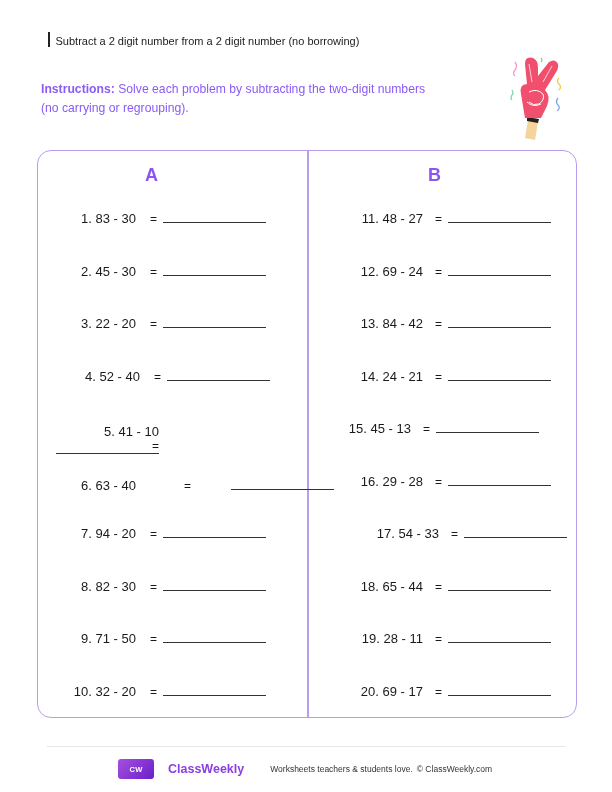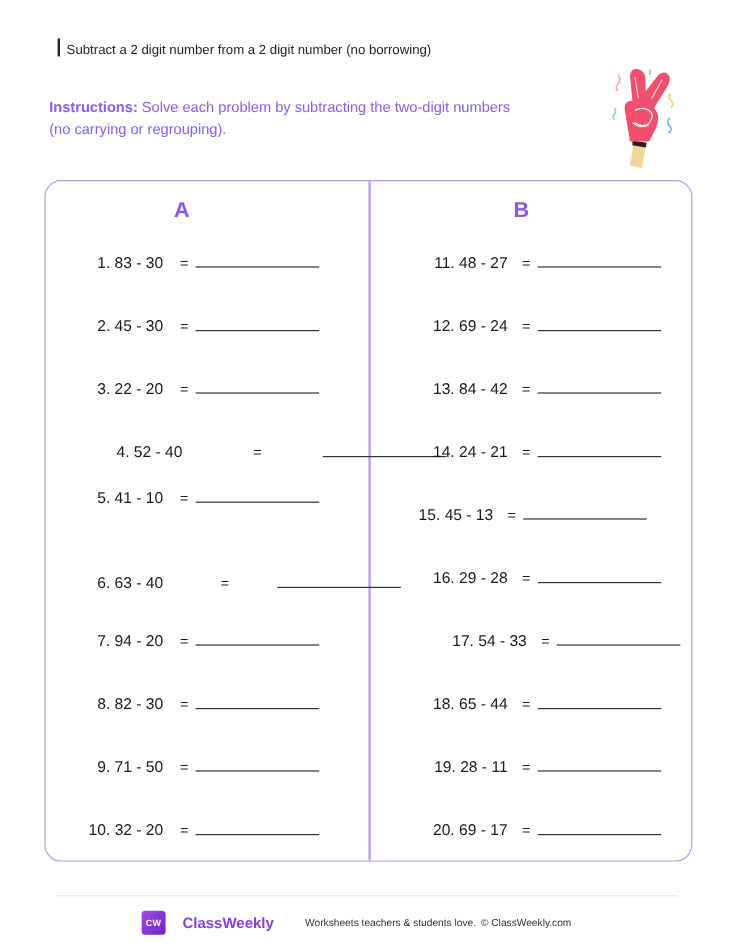--- a/index.html
+++ b/index.html
@@ -26,21 +26,21 @@
     .problem { position: absolute; display: flex; align-items: flex-end; height: 20px; }
     .problem .expr { font-size: 13px; color: #1a1a1a; text-align: right; white-space: nowrap; }
     .problem .eq { font-size: 12px; margin-left: 14px; color: #1a1a1a; }
     .problem .line { width: 103px; height: 1px; border-bottom: 1.2px solid #333; margin-left: 6px; margin-bottom: 3px; }
     .col-a .expr { width: 86px; }
     .col-b .expr { width: 105px; }
     .col-b .eq { margin-left: 12px; }
 
     .footer-rule { position: absolute; top: 746px; left: 47px; width: 518px; height: 1px; background: #e6e6e6; }
     .footer { position: absolute; top: 759px; left: 118px; display: flex; align-items: center; white-space: nowrap; }
-    .logo-badge { width: 20px; height: 20px; border-radius: 3px; background: linear-gradient(135deg, #a64fe0, #6a20c8); color: #fff; font-size: 7.5px; font-weight: bold; display: flex; align-items: center; justify-content: center; letter-spacing: 0.2px; }
+    .logo-badge { width: 36px; height: 20px; border-radius: 3px; background: linear-gradient(135deg, #a64fe0, #6a20c8); color: #fff; font-size: 7.5px; font-weight: bold; display: flex; align-items: center; justify-content: center; letter-spacing: 0.2px; }
     .logo-text { font-size: 12.5px; font-weight: bold; color: #8a3fe0; margin-left: 14px; }
     .tagline { font-size: 8.5px; color: #333; margin-left: 26px; }
     .copyright { font-size: 8.5px; color: #333; margin-left: 4px; }
   </style>
 </head>
 <body>
 
 <div class="header">
   <span class="sep"></span>
   <span class="subtitle">Subtract a 2 digit number from a 2 digit number (no borrowing)</span>
@@ -83,26 +83,26 @@
     <div class="problem" style="left:12px; top:108px;">
         <span class="expr">2. 45 - 30</span>
         <span class="eq">=</span>
         <span class="line"></span>
       </div>
     <div class="problem" style="left:12px; top:160px;">
         <span class="expr">3. 22 - 20</span>
         <span class="eq">=</span>
         <span class="line"></span>
       </div>
-    <div class="problem" style="left:28px; top:213px;gap:45px;">
+    <div class="problem" style="left:16px; top:213px;">
         <span class="expr">4. 52 - 40</span>
         <span class="eq">=</span>
         <span class="line"></span>
       </div>
-    <div class="problem" style="left:12px; top:251px;">
+    <div class="problem" style="left:12px; top:273px;flex-direction:column;">
         <span class="expr">5. 41 - 10</span>
         <span class="eq">=</span>
         <span class="line"></span>
       </div>
     <div class="problem" style="left:12px; top:322px;gap:34px;">
         <span class="expr">6. 63 - 40</span>
         <span class="eq">=</span>
         <span class="line"></span>
       </div>
     <div class="problem" style="left:12px; top:370px;">

